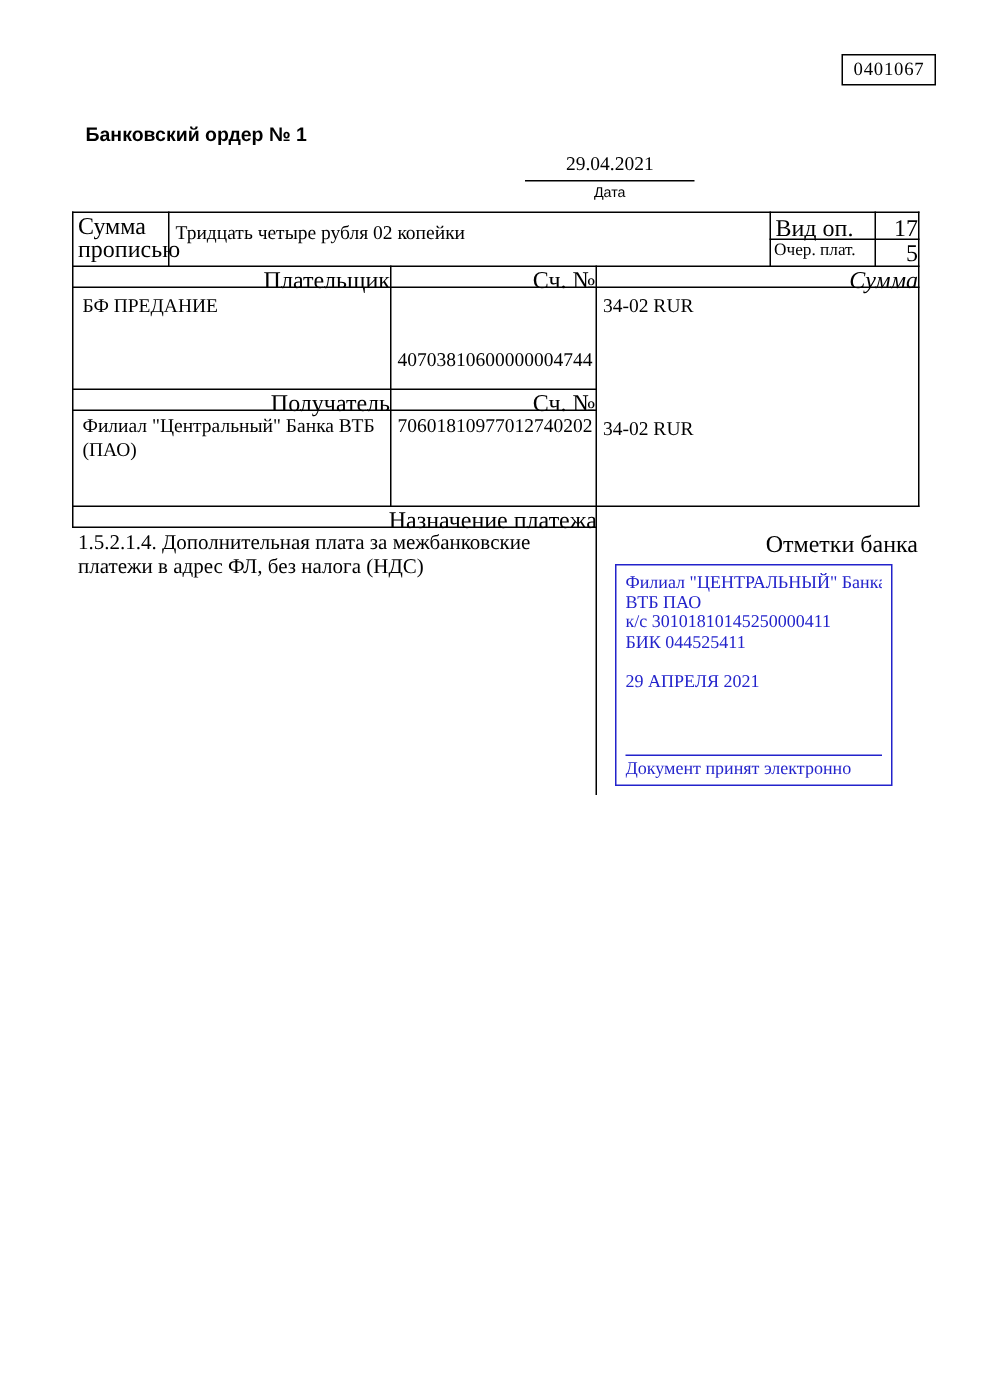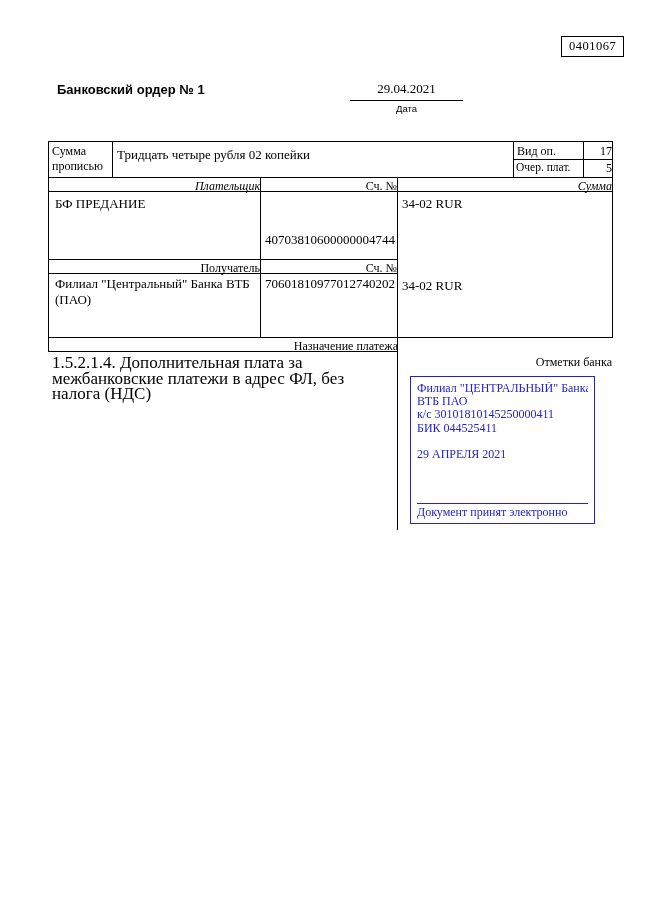--- a/index.html
+++ b/index.html
@@ -27,28 +27,28 @@
     letter-spacing:0.5px;
   }
   .doc-title {
     position:absolute; left:57px; top:82px;
     font-family:"Liberation Sans","DejaVu Sans",sans-serif;
     font-weight:bold; font-size:13px;
   }
   .date-block { position:absolute; left:350px; top:81px; width:113px; }
   .date-value {
     text-align:center; font-size:13px;
-    border-bottom:1px solid #000; padding-bottom:3px;
+    border-bottom:1px solid #000; padding-bottom:3px;margin-top:20px;
   }
   .date-label {
     text-align:center; font-size:9.5px; margin-top:2px;
     font-family:"Liberation Sans","DejaVu Sans",sans-serif;
   }
 
-  .t12 { font-size:12px; }
+  .t12 { font-size:16px; }
   .t13 { font-size:13px; }
   .sum-label { line-height:15px; }
   .purpose-text { line-height:15.5px; }
 
   .stamp {
     position:absolute; left:410px; top:376px; width:185px;
     border:1px solid var(--stamp-color,#2323cb);
     color:var(--stamp-color,#2323cb);
     padding:5px 6px 4px 6px;
     font-size:12px; line-height:13.2px;
@@ -91,37 +91,37 @@
   <div class="vline" style="left:260px;top:177px;height:161px;"></div>
   <div class="vline" style="left:397px;top:177px;height:353px;"></div>
 
   <div class="abs t12 sum-label" style="left:52px;top:144px;width:58px;">Сумма прописью</div>
   <div class="abs t13" style="left:117px;top:147px;">Тридцать четыре рубля 02 копейки</div>
   <div class="abs t12" style="left:517px;top:144px;">Вид оп.</div>
   <div class="abs t12 center" style="left:583px;top:144px;width:29px;">17</div>
   <div class="abs" style="left:516px;top:161px;font-size:11.5px;">Очер. плат.</div>
   <div class="abs t12 center" style="left:583px;top:161px;width:29px;">5</div>
 
-  <div class="abs t12 center" style="left:48px;top:179px;width:212px;font-style:italic;">Плательщик</div>
+  <div class="abs t12 center" style="left:48px;top:179px;width:212px;">Плательщик</div>
   <div class="abs t12 center" style="left:260px;top:179px;width:137px;">Сч. №</div>
   <div class="abs t12 center" style="left:397px;top:179px;width:215px;font-style:italic;">Сумма</div>
 
   <div class="abs t13" style="left:55px;top:196px;width:200px;">БФ ПРЕДАНИЕ</div>
   <div class="abs t13" style="left:265px;top:190px;margin-top:42px;">40703810600000004744</div>
   <div class="abs t13" style="left:402px;top:196px;">34-02 RUR</div>
 
   <div class="abs t12 center" style="left:48px;top:261px;width:212px;">Получатель</div>
   <div class="abs t12 center" style="left:260px;top:261px;width:137px;">Сч. №</div>
 
   <div class="abs t13" style="left:55px;top:276px;width:205px;line-height:15.5px;">Филиал "Центральный" Банка ВТБ (ПАО)</div>
   <div class="abs t13" style="left:265px;top:276px;">70601810977012740202</div>
   <div class="abs t13" style="left:402px;top:278px;">34-02 RUR</div>
 
   <div class="abs t12 center" style="left:48px;top:339px;width:350px;">Назначение платежа</div>
-  <div class="abs purpose-text" style="left:52px;top:355px;width:344px;font-size:17px;">1.5.2.1.4. Дополнительная плата за межбанковские платежи в адрес ФЛ, без налога (НДС)</div>
+  <div class="abs purpose-text" style="left:52px;top:355px;width:344px;font-size:14px;">1.5.2.1.4. Дополнительная плата за межбанковские платежи в адрес ФЛ, без налога (НДС)</div>
 
   <div class="abs t12 center" style="left:397px;top:355px;width:215px;">Отметки банка</div>
 
   <div class="stamp">
     <div class="stamp-line">Филиал "ЦЕНТРАЛЬНЫЙ" Банка</div>
     <div class="stamp-line">ВТБ ПАО</div>
     <div class="stamp-line">к/с 30101810145250000411</div>
     <div class="stamp-line">БИК 044525411</div>
     <div class="stamp-line"></div>
     <div class="stamp-line">29 АПРЕЛЯ 2021</div>

